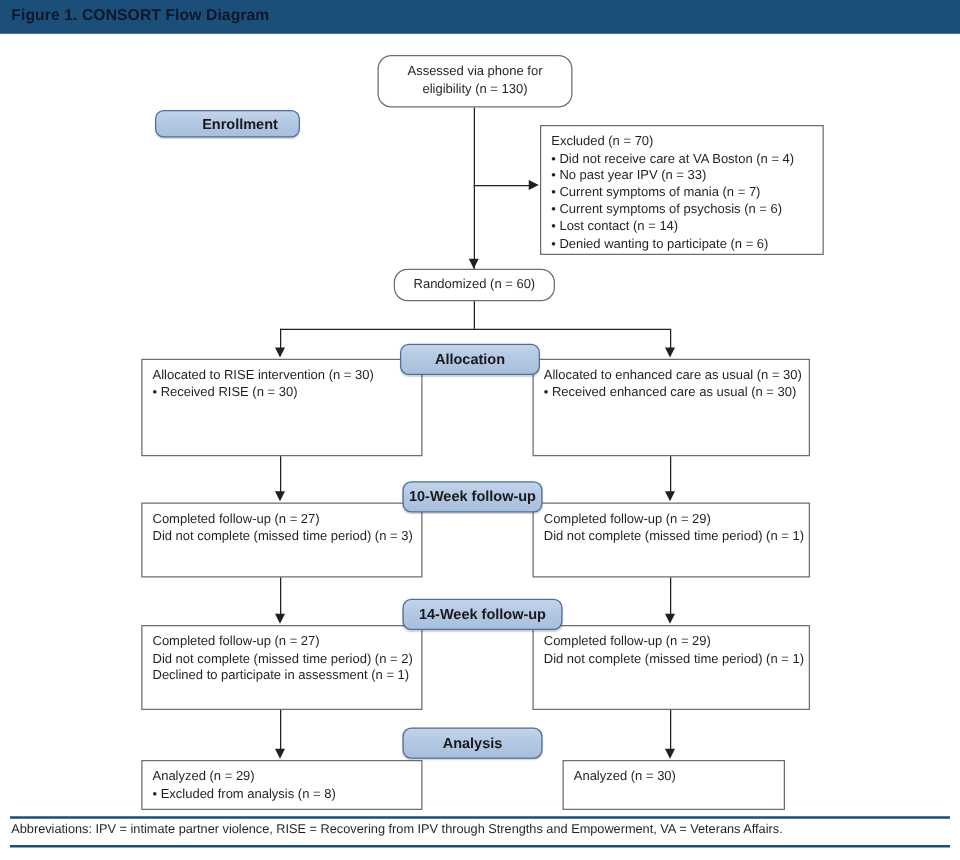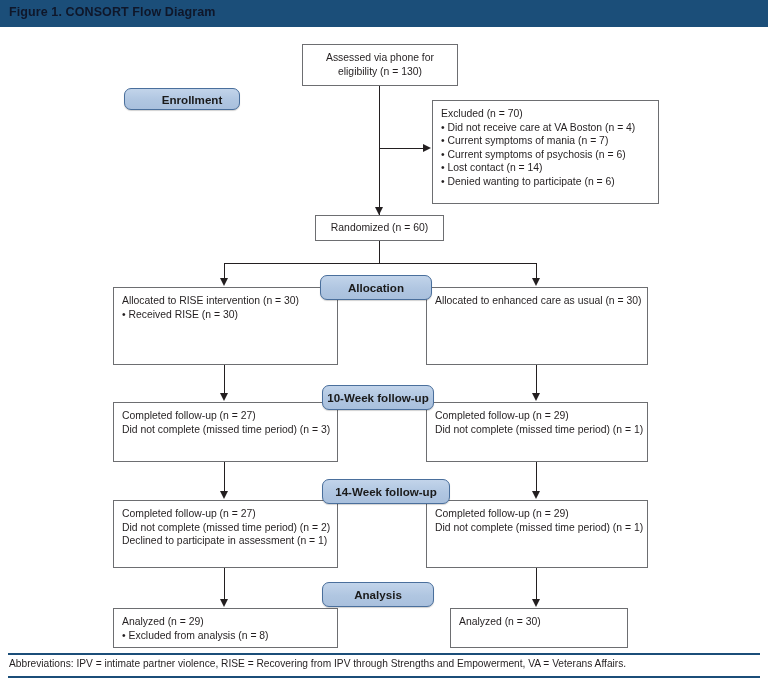--- a/index.html
+++ b/index.html
@@ -59,20 +59,21 @@
     line-height: 13.6px;
     color: #231f20;
     padding: 6px 8px 4px 8px;
   }
   .box.center {
     text-align: center;
     display: flex;
     align-items: center;
     justify-content: center;
     padding: 2px 6px;
+    border-radius: 11px;
   }
   .box .line {
     white-space: nowrap;
   }
   .box .line.bullet {
     padding-left: 0px;
   }
 
   
   .badge {
@@ -169,20 +170,21 @@
 
   <div class="vline" style="left:379px; top:86px; height:129px;"></div>
   <div class="arrow-down" style="left:375px; top:207px;"></div>
 
   <div class="hline" style="left:379px; top:148px; width:45px;"></div>
   <div class="arrow-right" style="left:423px; top:144px;"></div>
 
   <div class="box" style="left:432px; top:100px; width:227px; height:104px;">
     <div class="line">Excluded (n = 70)</div>
     <div class="line bullet">• Did not receive care at VA Boston (n = 4)</div>
+    <div class="line bullet">• No past year IPV (n = 33)</div>
     <div class="line bullet">• Current symptoms of mania (n = 7)</div>
     <div class="line bullet">• Current symptoms of psychosis (n = 6)</div>
     <div class="line bullet">• Lost contact (n = 14)</div>
     <div class="line bullet">• Denied wanting to participate (n = 6)</div>
   </div>
 
   <div class="box center" style="left:315px; top:215px; width:129px; height:26px;">
     <div class="line">Randomized (n = 60)</div>
   </div>
 
@@ -192,20 +194,21 @@
   <div class="vline" style="left:536px; top:263px; height:16px;"></div>
   <div class="arrow-down" style="left:220px; top:278px;"></div>
   <div class="arrow-down" style="left:532px; top:278px;"></div>
 
   <div class="box" style="left:113px; top:287px; width:225px; height:78px;">
     <div class="line">Allocated to RISE intervention (n = 30)</div>
     <div class="line">• Received RISE (n = 30)</div>
   </div>
   <div class="box" style="left:426px; top:287px; width:222px; height:78px;">
     <div class="line">Allocated to enhanced care as usual (n = 30)</div>
+    <div class="line">• Received enhanced care as usual (n = 30)</div>
   </div>
   <div class="badge" style="left:320px; top:275px; width:112px; height:25px;">Allocation</div>
 
   <div class="vline" style="left:224px; top:365px; height:29px;"></div>
   <div class="arrow-down" style="left:220px; top:393px;"></div>
   <div class="vline" style="left:536px; top:365px; height:29px;"></div>
   <div class="arrow-down" style="left:532px; top:393px;"></div>
 
   <div class="box" style="left:113px; top:402px; width:225px; height:60px;">
     <div class="line">Completed follow-up (n = 27)</div>

